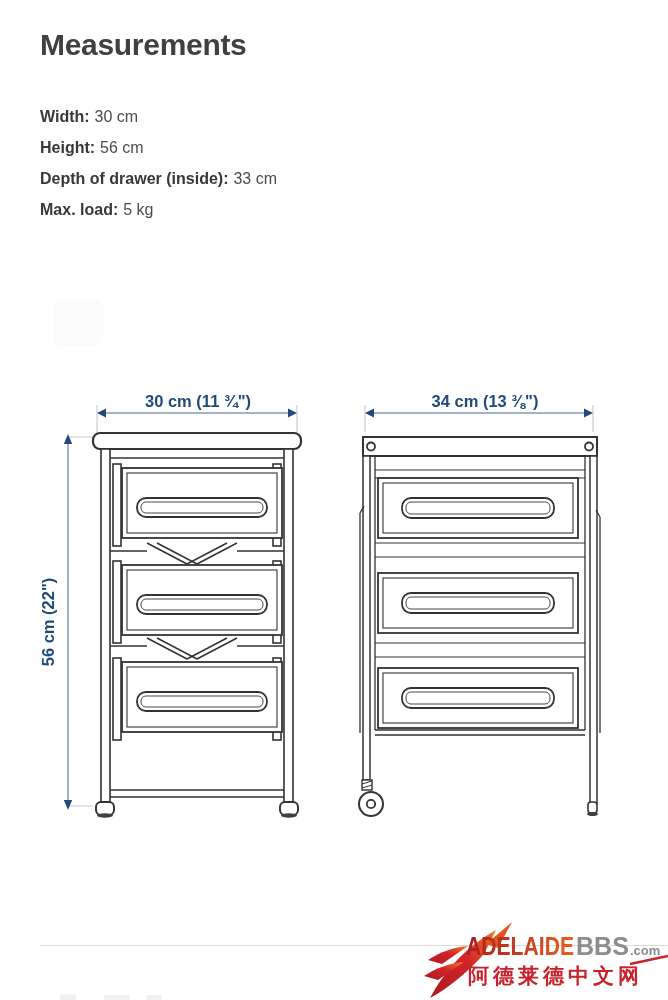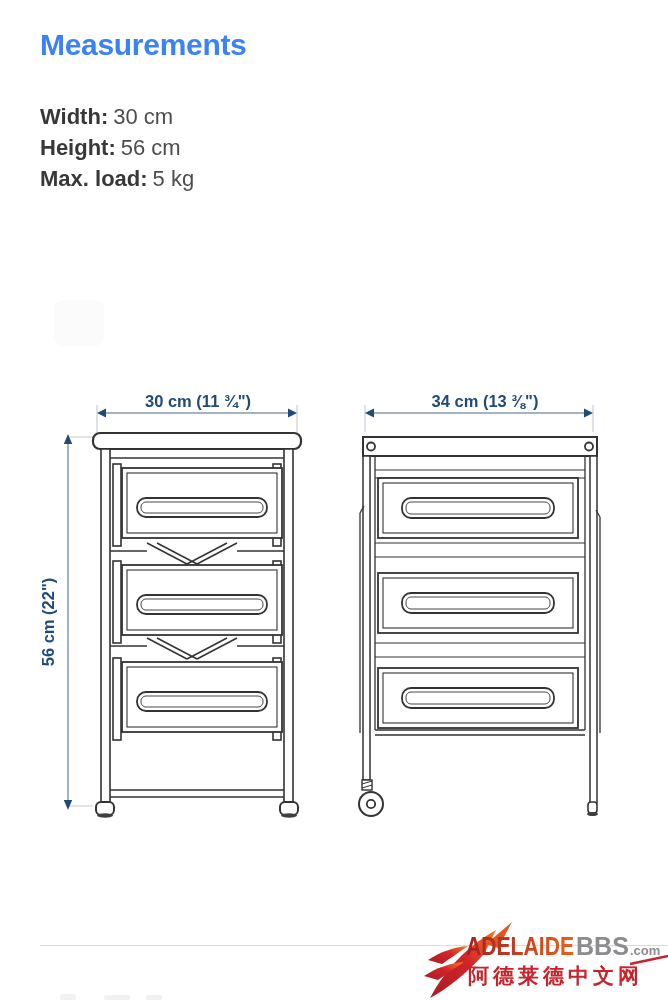--- a/index.html
+++ b/index.html
@@ -1,21 +1,21 @@
 <!DOCTYPE html>
 <html><head>
 <meta charset="utf-8">
 <style>
   html,body{margin:0;padding:0;background:#fff;}
   .page{position:relative;width:668px;height:1000px;background:#ffffff;overflow:hidden;
         font-family:"Liberation Sans",sans-serif;}
   .page-title{position:absolute;left:40px;top:28px;margin:0;font-size:30px;font-weight:800;
-        color:#3b82f6;letter-spacing:-0.3px;}
+        color:#404040;letter-spacing:-0.3px;}
   .specs{position:absolute;left:40px;top:101px;margin:0;padding:0;list-style:none;}
-  .spec-row{font-size:22px;line-height:31px;color:#4a4a4a;white-space:nowrap;}
+  .spec-row{font-size:16px;line-height:31px;color:#4a4a4a;white-space:nowrap;}
   .spec-label{font-weight:bold;color:#383838;margin-right:5px;}
   .spec-value{color:#4c4c4c;}
   .ghost-box{position:absolute;left:54px;top:300px;width:50px;height:46px;background:#fbfbfb;border-radius:9px;}
   .diagram-svg{position:absolute;}
   .front-view{left:40px;top:385px;}
   .side-view{left:352px;top:385px;}
   .dim-text{fill:#1f4a7a;font-weight:bold;font-size:16.5px;font-family:"Liberation Sans",sans-serif;}
   .ln{stroke:#333333;fill:none;}
   .lnf{stroke:#333333;fill:#ffffff;}
   .dim-line{stroke:#8599b1;stroke-width:1.5;fill:none;}
@@ -34,20 +34,21 @@
 </head>
 <body>
 
 <div class="page">
 
   <h1 class="page-title">Measurements</h1>
 
   <ul class="specs">
     <li class="spec-row"><span class="spec-label">Width:</span><span class="spec-value">30 cm</span></li>
     <li class="spec-row"><span class="spec-label">Height:</span><span class="spec-value">56 cm</span></li>
+    <li class="spec-row"><span class="spec-label">Depth of drawer (inside):</span><span class="spec-value">33 cm</span></li>
     <li class="spec-row"><span class="spec-label">Max. load:</span><span class="spec-value">5 kg</span></li>
   </ul>
 
   <div class="ghost-box"></div>
 
   <svg class="diagram-svg front-view" width="300" height="450" viewBox="0 0 300 450">
     <defs>
       <g id="fdrawer">
         <rect x="73" y="79" width="8" height="82" class="lnf" stroke-width="1.6"></rect>
         <rect x="233" y="79" width="8" height="82" class="lnf" stroke-width="1.6"></rect>

